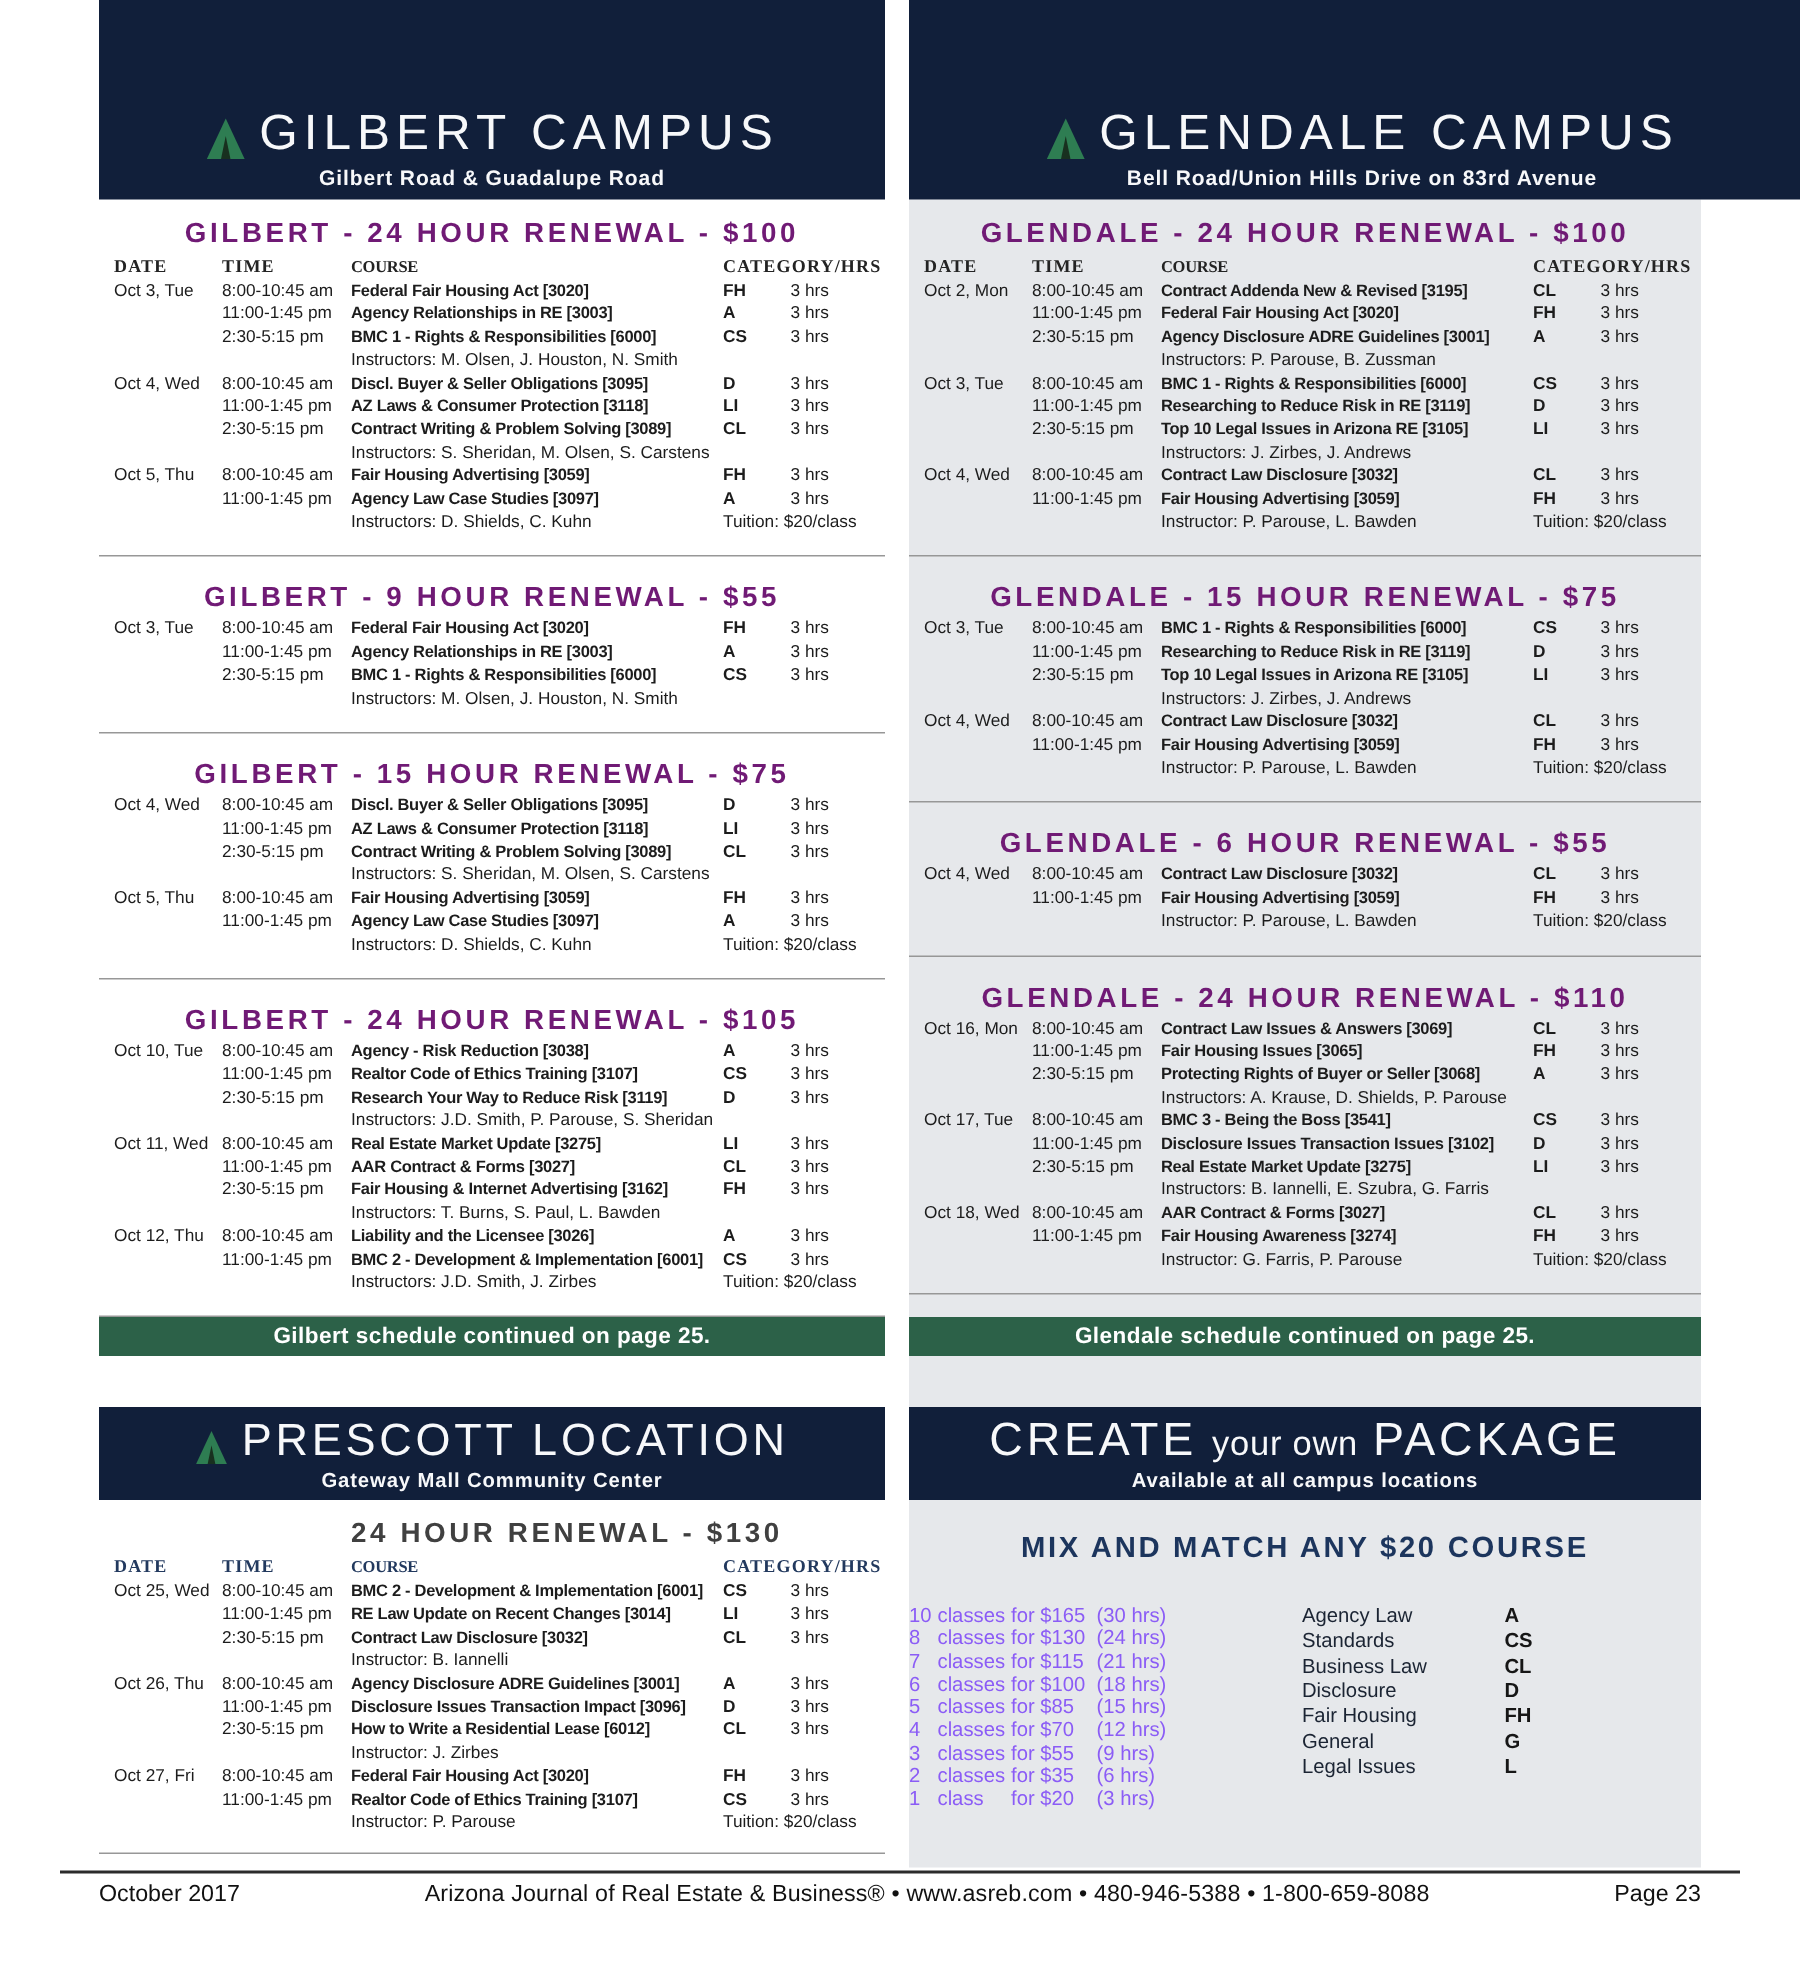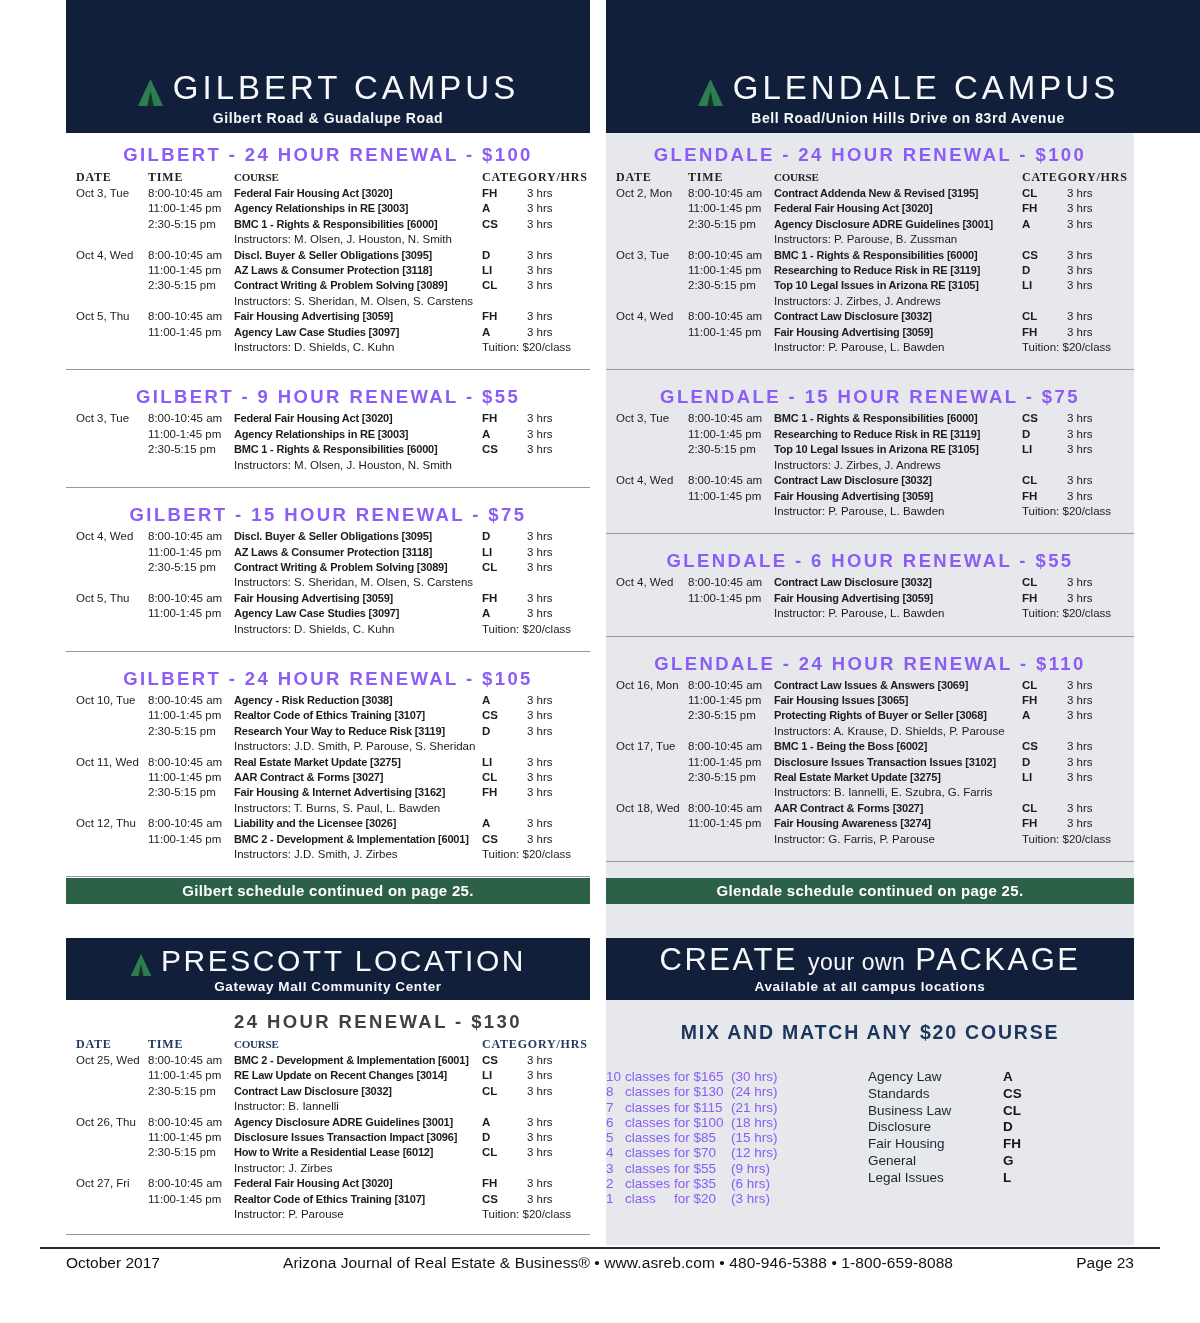--- a/index.html
+++ b/index.html
@@ -17,21 +17,21 @@
   .band-sub { font-size:14px; font-weight:700; letter-spacing:0.6px; margin-top:3px; }
   .logo-tri { display:inline-block; line-height:0; }
   
   .graybg { position:absolute; left:606px; top:133px; width:528px; height:1112px; background:#e6e8eb; }
   
   .content { position:absolute; top:133px; }
   .content-left  { left:66px;  width:524px; }
   .content-right { left:606px; width:528px; }
   .section { padding:16px 0 14px; border-bottom:1px solid #979797; }
   .section:first-child { padding-top:11px; }
-  .sec-title { text-align:center; font-size:18.5px; font-weight:700; letter-spacing:2.4px; color:#8b5cf6; line-height:22px; margin-bottom:3px; white-space:nowrap; }
+  .sec-title { text-align:center; font-size:18.5px; font-weight:700; letter-spacing:2.4px; color:#701a75; line-height:22px; margin-bottom:3px; white-space:nowrap; }
   .section.navy .sec-title { color:#404040; }
   .section.title-left .sec-title { text-align:left; padding-left:168px; }
   .thead, .crow { display:grid; grid-template-columns:72px 86px 248px 45px auto; padding-left:10px; align-items:baseline; }
   .thead { line-height:16px; margin-bottom:1px; }
   .th { font-size:12px; font-weight:700; letter-spacing:0.8px; color:#232323;font-family:Liberation Serif, serif; }
   .section.navy .th { color:#22395e; }
   .c-cathrs { grid-column:4 / 6; }
   .crow { line-height:15.4px; font-size:11.5px; }
   .c-course { font-weight:700; font-size:11px; letter-spacing:-0.2px; white-space:nowrap; }
   .c-cat { font-weight:700; }
@@ -522,21 +522,21 @@
         </div>
         <div class="crow note">
           <span class="c-date"></span>
           <span class="c-time"></span>
           <span class="c-course">Instructors: A. Krause, D. Shields, P. Parouse</span>
           <span class="c-cathrs tuition"></span>
         </div>
         <div class="crow">
           <span class="c-date">Oct 17, Tue</span>
           <span class="c-time">8:00-10:45 am</span>
-          <span class="c-course">BMC 1 - Being the Boss [6002]</span>
+          <span class="c-course">BMC 3 - Being the Boss [3541]</span>
           <span class="c-cat">CS</span>
           <span class="c-hrs">3 hrs</span>
         </div>
         <div class="crow">
           <span class="c-date"></span>
           <span class="c-time">11:00-1:45 pm</span>
           <span class="c-course">Disclosure Issues Transaction Issues [3102]</span>
           <span class="c-cat">D</span>
           <span class="c-hrs">3 hrs</span>
         </div>

